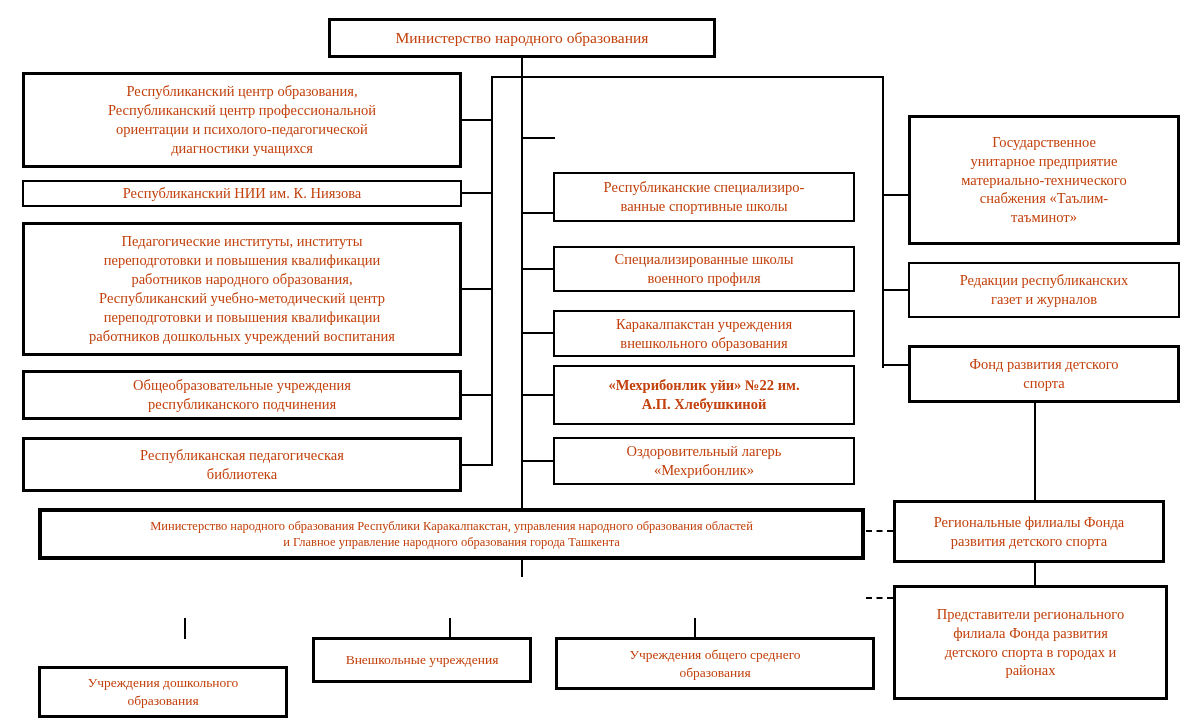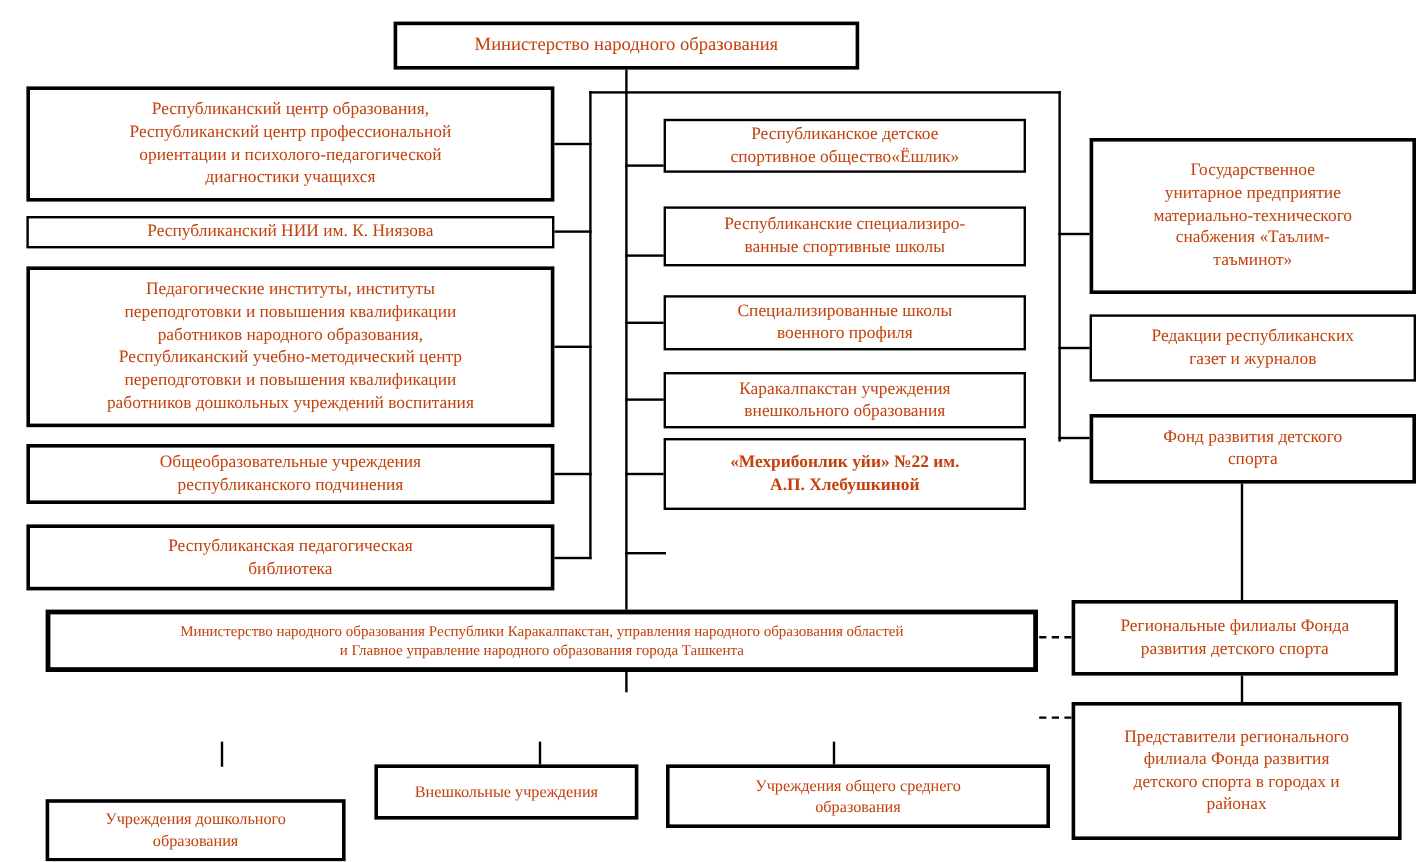--- a/index.html
+++ b/index.html
@@ -63,30 +63,30 @@
 переподготовки и повышения квалификации
 работников народного образования,
 Республиканский учебно-методический центр
 переподготовки и повышения квалификации
 работников дошкольных учреждений воспитания</div>
   <div class="box bw3" style="left:22px;top:370px;width:440px;height:50px;">Общеобразовательные учреждения
 республиканского подчинения</div>
   <div class="box bw3" style="left:22px;top:437px;width:440px;height:55px;">Республиканская педагогическая
 библиотека</div>
 
-  <div class="box" style="left:553px;top:99px;width:302px;height:45px;">Республиканское детское
-спортивное общество«Ёшлик»</div>
   <div class="box" style="left:553px;top:172px;width:302px;height:50px;">Республиканские специализиро-
 ванные спортивные школы</div>
   <div class="box" style="left:553px;top:246px;width:302px;height:46px;">Специализированные школы
 военного профиля</div>
   <div class="box" style="left:553px;top:310px;width:302px;height:47px;">Каракалпакстан учреждения
 внешкольного образования</div>
   <div class="box" style="left:553px;top:365px;width:302px;height:60px;font-weight:bold;">«Мехрибонлик уйи» №22 им.
 А.П. Хлебушкиной</div>
+  <div class="box" style="left:553px;top:437px;width:302px;height:48px;">Оздоровительный лагерь
+«Мехрибонлик»</div>
 
   <div class="box bw3" style="left:908px;top:115px;width:272px;height:130px;">Государственное
 унитарное предприятие
 материально-технического
 снабжения «Таълим-
 таъминот»</div>
   <div class="box" style="left:908px;top:262px;width:272px;height:56px;">Редакции республиканских
 газет и журналов</div>
   <div class="box bw3" style="left:908px;top:345px;width:272px;height:58px;">Фонд развития детского
 спорта</div>

